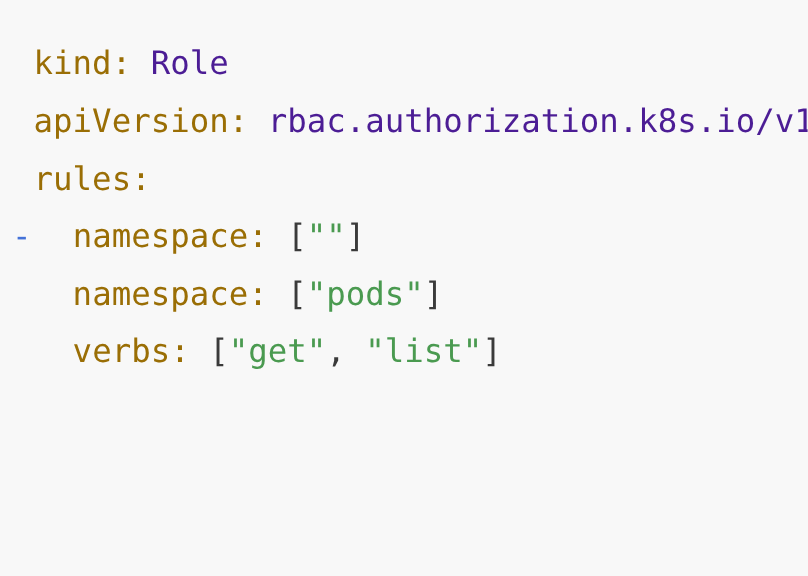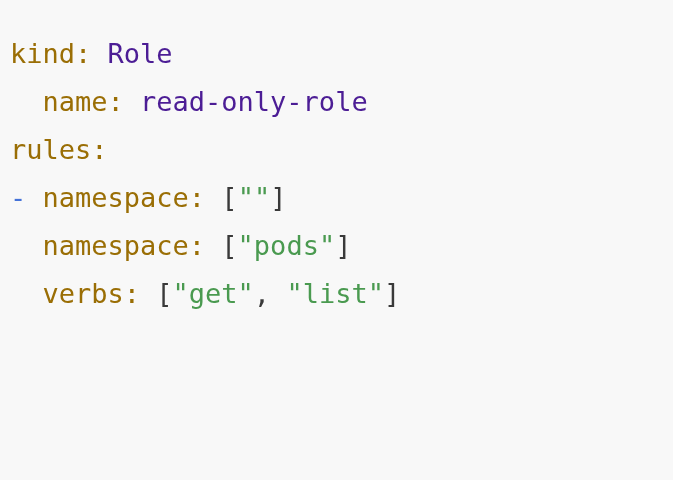--- a/index.html
+++ b/index.html
@@ -23,32 +23,32 @@
   .code-line {
     height: 48px;
     line-height: 48px;
     font-size: 27px;
     white-space: pre;
     letter-spacing: 0;
   }
   .tok {
     white-space: pre;
   }
-  .tok-key      { color: #9a6e05; }
+  .tok-key      { color: #9a6e05; margin-left: 18px; }
   .tok-punct    { color: #9a6e05; }
   .tok-value    { color: #4c1d95; }
   .tok-string   { color: #4a9a50; }
   .tok-dash     { color: #4472d8; }
   .tok-bracket  { color: #3a3a3a; }
   .tok-comma    { color: #3a3a3a; }
   .tok-indent   { color: transparent; }
 </style>
 </head>
 <body>
 
 <div id="code-viewer">
     <div class="code-line"><span class="tok tok-key">kind</span><span class="tok tok-punct">: </span><span class="tok tok-value">Role</span></div>
-    <div class="code-line"><span class="tok tok-indent">  </span><span class="tok tok-key">name</span><span class="tok tok-punct">: </span><span class="tok tok-value">read-only-role</span></div>
+    <div class="code-line"><span class="tok tok-key">apiVersion</span><span class="tok tok-punct">: </span><span class="tok tok-value">rbac.authorization.k8s.io/v1</span></div>
     <div class="code-line"><span class="tok tok-key">rules</span><span class="tok tok-punct">:</span></div>
     <div class="code-line"><span class="tok tok-dash">-</span><span class="tok tok-indent"> </span><span class="tok tok-key">namespace</span><span class="tok tok-punct">: </span><span class="tok tok-bracket">[</span><span class="tok tok-string">""</span><span class="tok tok-bracket">]</span></div>
     <div class="code-line"><span class="tok tok-indent">  </span><span class="tok tok-key">namespace</span><span class="tok tok-punct">: </span><span class="tok tok-bracket">[</span><span class="tok tok-string">"pods"</span><span class="tok tok-bracket">]</span></div>
     <div class="code-line"><span class="tok tok-indent">  </span><span class="tok tok-key">verbs</span><span class="tok tok-punct">: </span><span class="tok tok-bracket">[</span><span class="tok tok-string">"get"</span><span class="tok tok-comma">,</span><span class="tok tok-indent"> </span><span class="tok tok-string">"list"</span><span class="tok tok-bracket">]</span></div>
   </div>
 
 </body></html>

